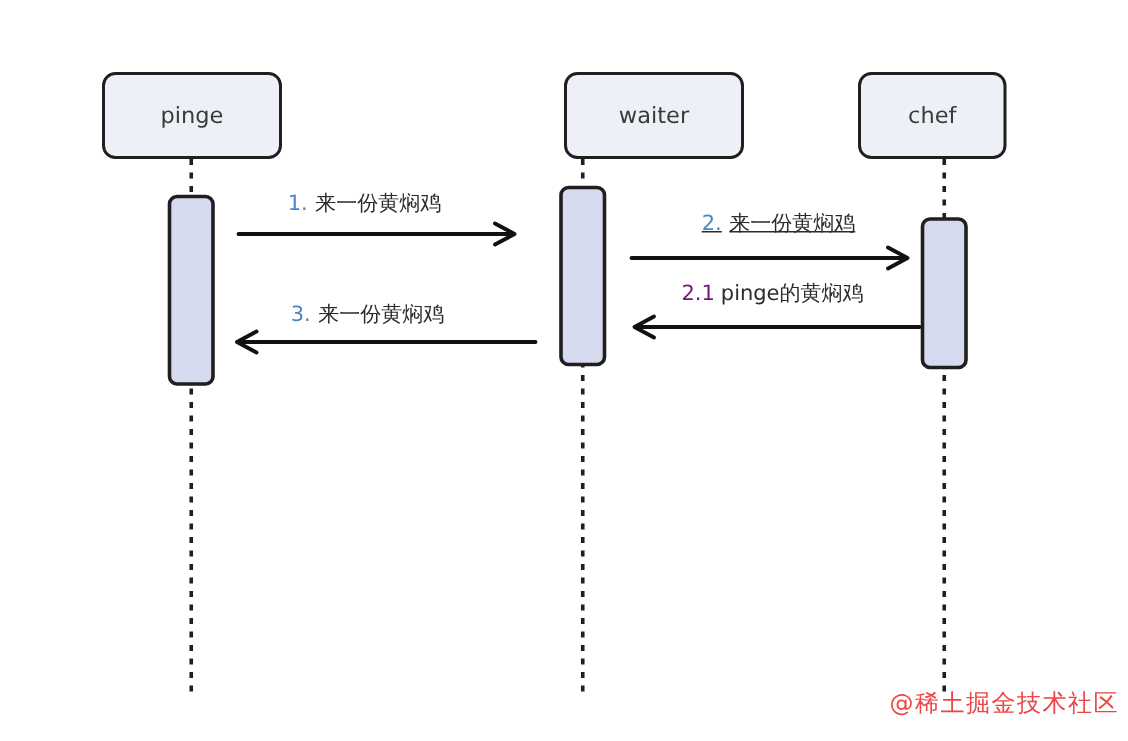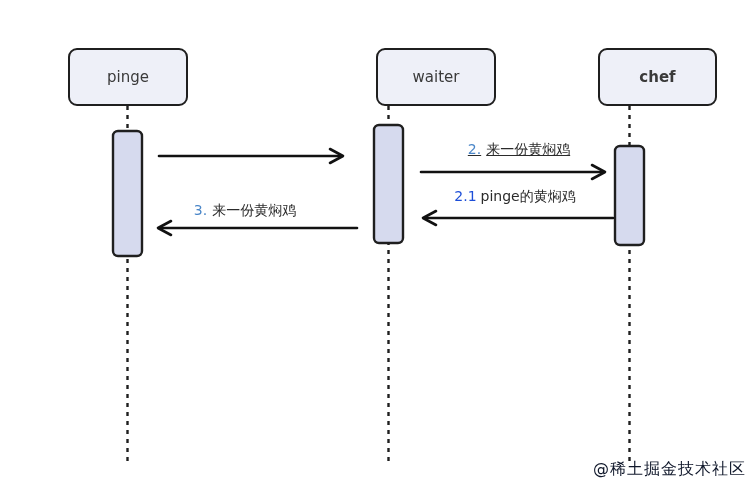--- a/index.html
+++ b/index.html
@@ -50,45 +50,45 @@
     border: 2.5px solid #1f1f1f;
     border-radius: 9px;
     display: flex;
     align-items: center;
     justify-content: center;
     font-size: 15px;
     color: #3a3a3a;
   }
   .actor-pinge  { left: 68px;  }
   .actor-waiter { left: 329px; margin-left: 47px; }
-  .actor-chef   { left: 598px; width: 119px; font-weight: bold; }
+  .actor-chef   { left: 572px; width: 99px; }
 
   .msg {
     position: absolute;
     font-size: 14px;
     color: #2b2b2b;
     white-space: nowrap;
     text-align: center;
     width: 190px;
     line-height: 1.2;
   }
   .msg .num { margin-right: 5px; }
   .msg .num.blue { color: #4a86c8; }
-  .msg .num.plain { color: #1d4ed8; margin-right: 4px; }
+  .msg .num.plain { color: #701a75; margin-right: 4px; }
   .msg-1  { left: 148px; top: 128px; }
   .msg-2  { left: 424px; top: 141px; text-decoration: underline; }
   .msg-21 { left: 420px; top: 188px; }
   .msg-3  { left: 150px; top: 202px; }
 
   .watermark {
     position: absolute;
     right: 6px;
     bottom: 14px;
     font-size: 16px;
-    color: #0f172a;
+    color: #ef4444;
     letter-spacing: 1px;
   }
 </style>
 </head>
 <body>
 
 <div class="canvas">
 
   <svg class="diagram-svg" viewBox="0 0 752 494" aria-hidden="true">
 
@@ -116,20 +116,23 @@
   <div class="actor-box actor-pinge">
     <span>pinge</span>
   </div>
   <div class="actor-box actor-waiter">
     <span>waiter</span>
   </div>
   <div class="actor-box actor-chef">
     <span>chef</span>
   </div>
 
+  <div class="msg msg-1">
+    <span class="num blue">1.</span><span>来一份黄焖鸡</span>
+  </div>
   <div class="msg msg-2">
     <span class="num blue">2.</span><span>来一份黄焖鸡</span>
   </div>
   <div class="msg msg-21">
     <span class="num plain">2.1</span><span>pinge的黄焖鸡</span>
   </div>
   <div class="msg msg-3">
     <span class="num blue">3.</span><span>来一份黄焖鸡</span>
   </div>
 

